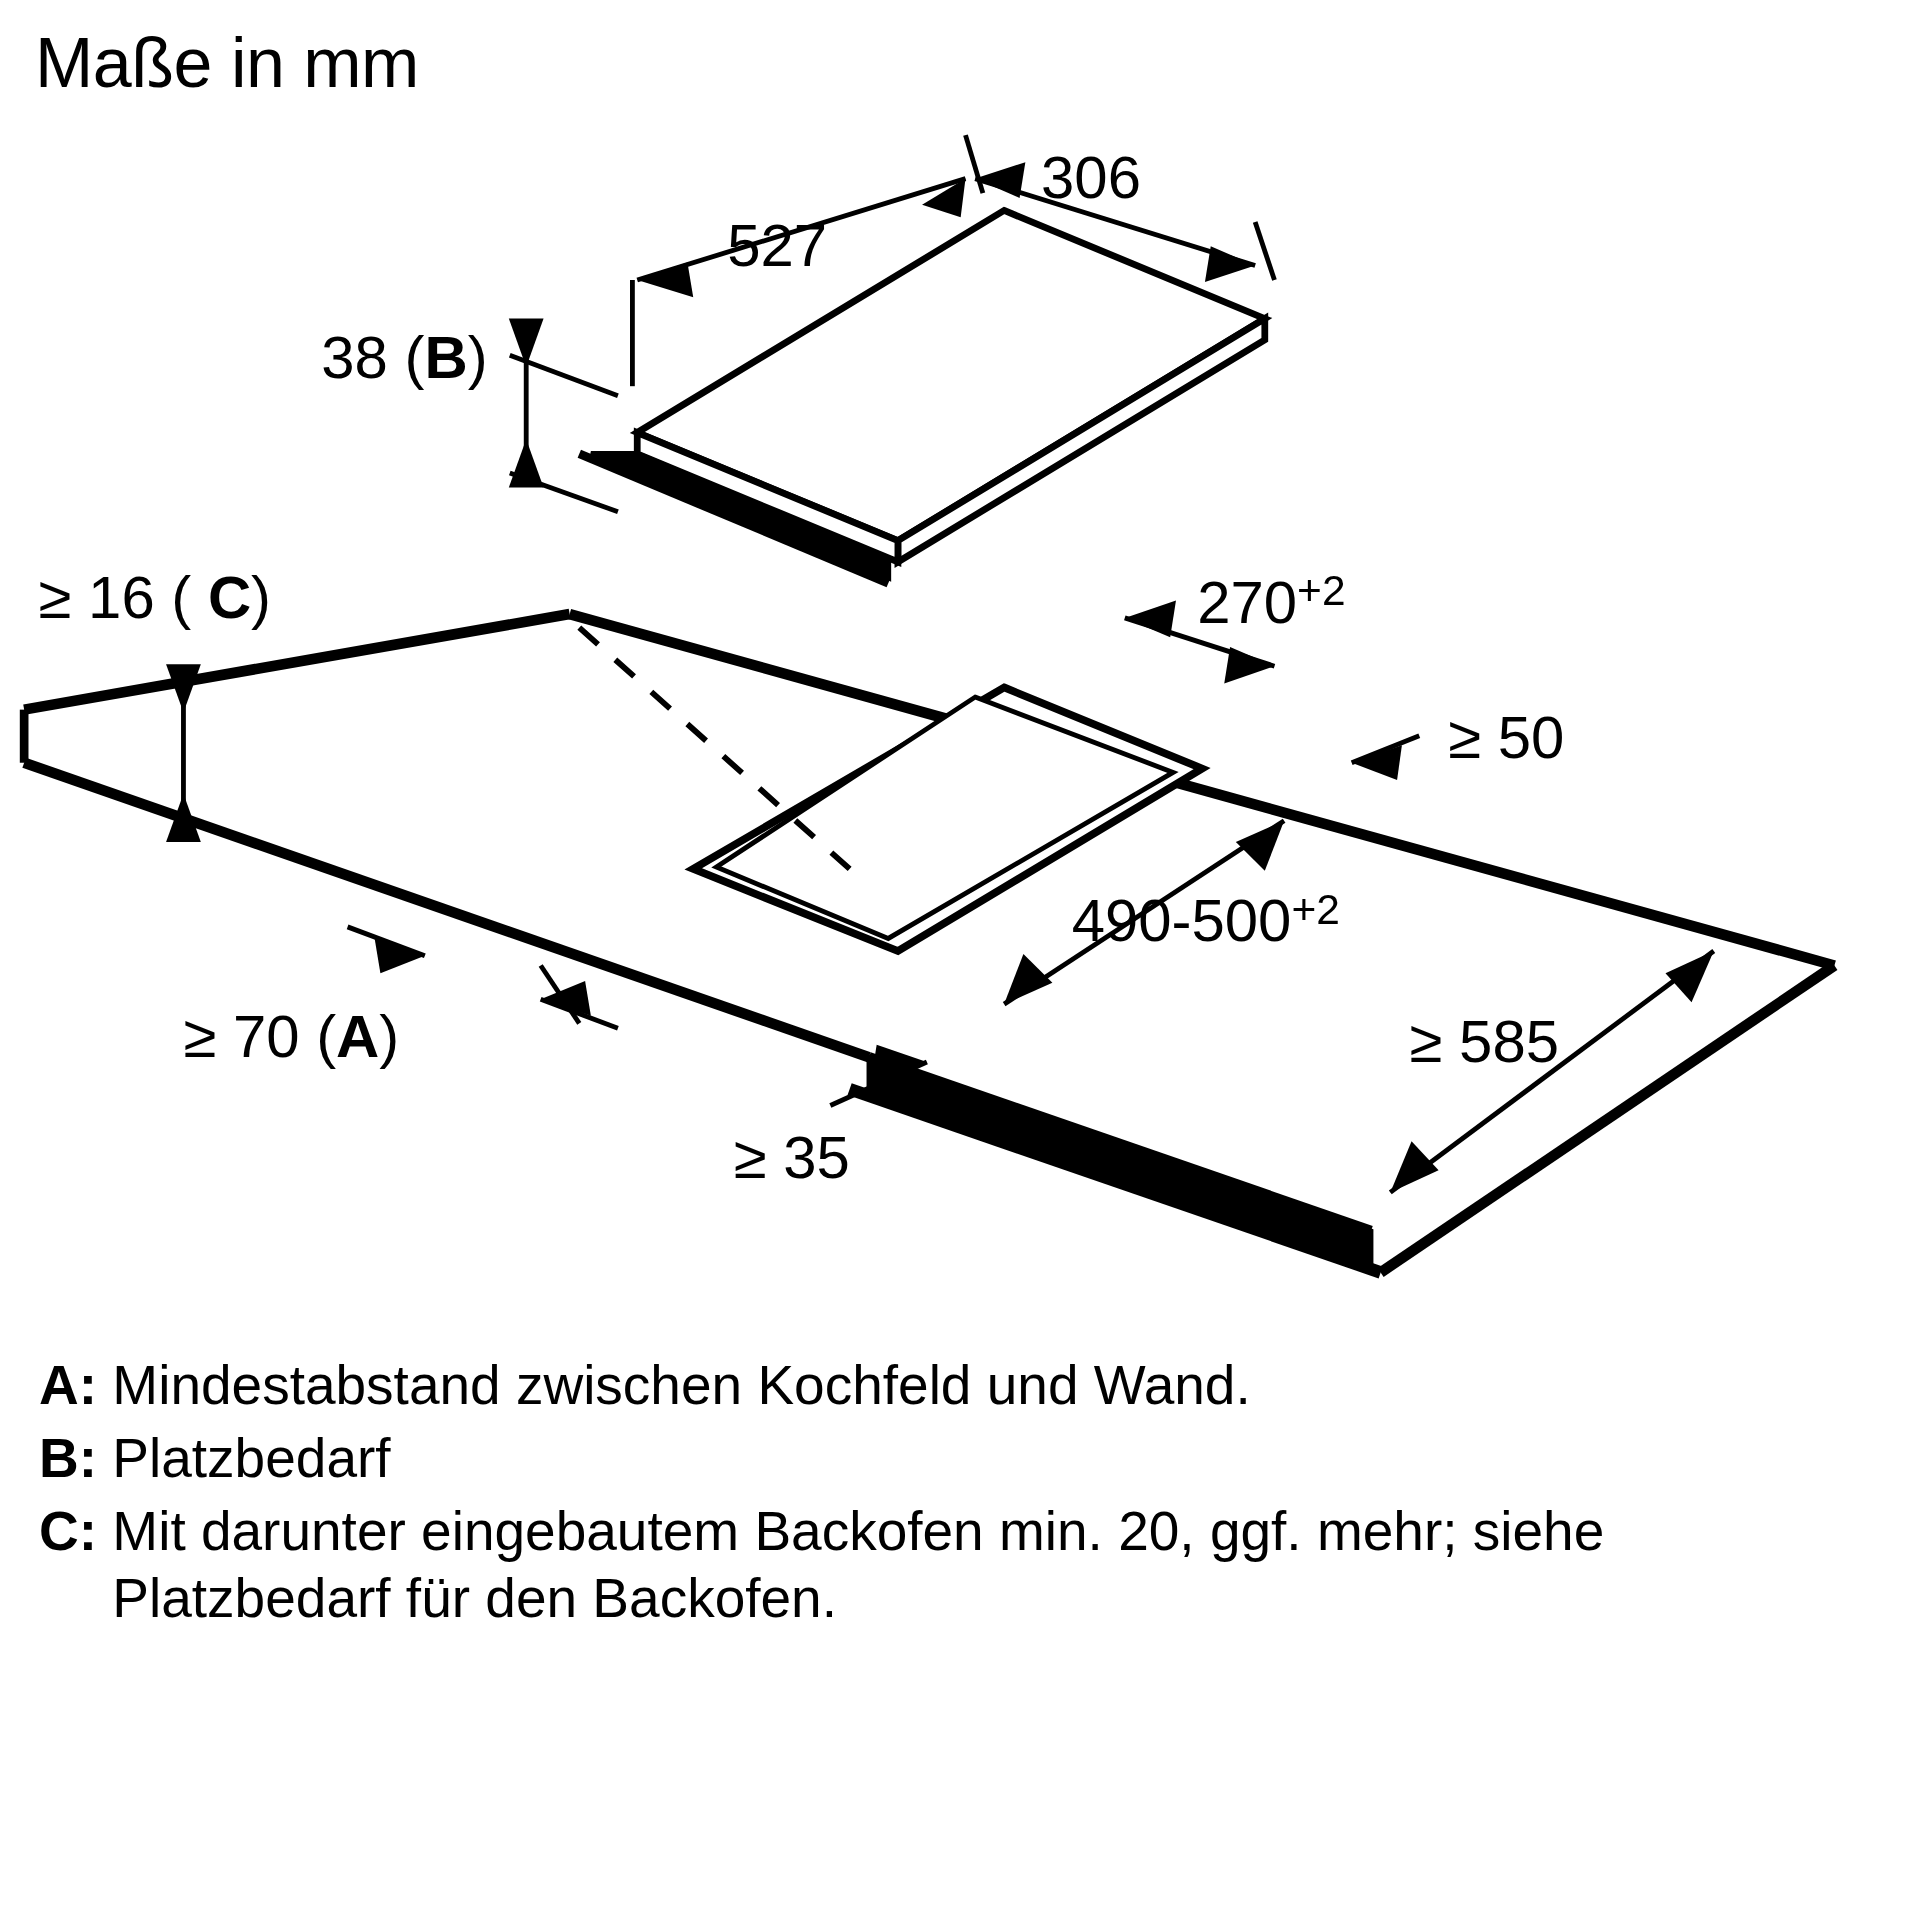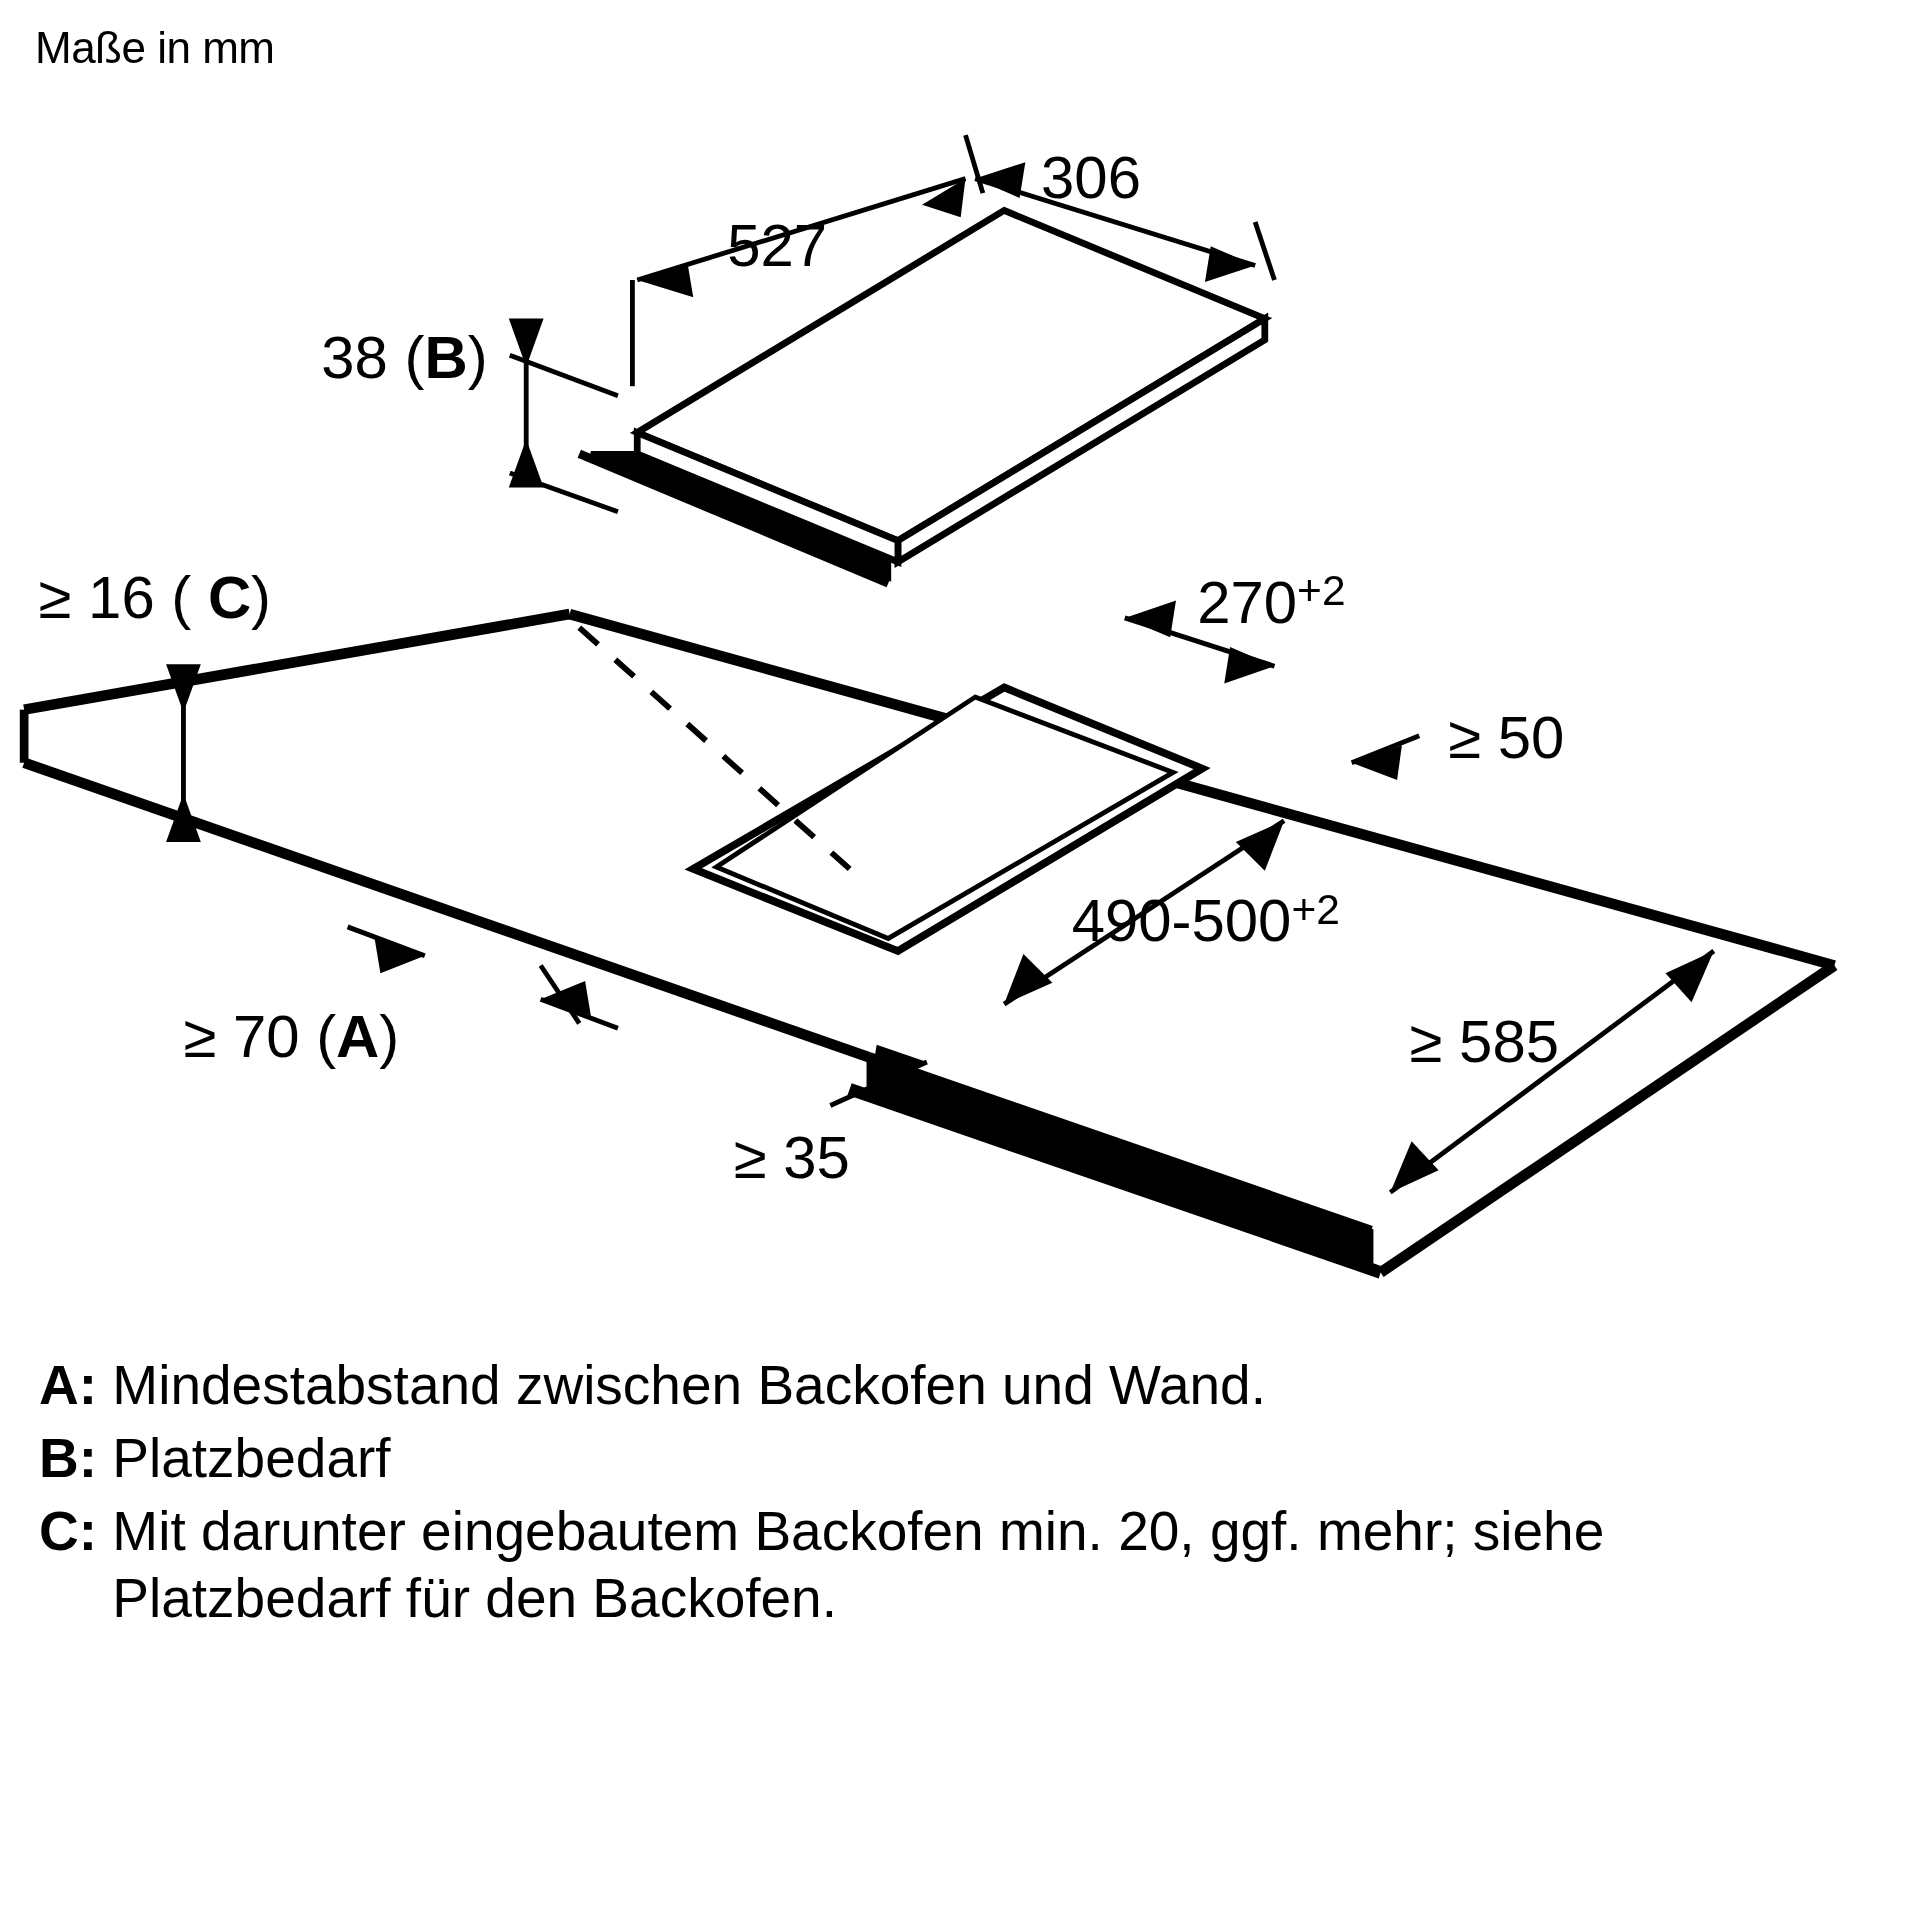--- a/index.html
+++ b/index.html
@@ -17,21 +17,21 @@
   }
   #page {
     position: relative;
     width: 1931px;
     height: 1931px;
   }
   #title {
     position: absolute;
     left: 35px;
     top: 23px;
-    font-size: 44px;
+    font-size: 70px;
     font-weight: 400;
     letter-spacing: -0.5px;
     white-space: nowrap;
   }
   #drawing {
     position: absolute;
     left: 0;
     top: 0;
     width: 1931px;
     height: 1371px;
@@ -165,21 +165,21 @@
     <polygon points="1440,1235 1490,1212 1462,1182" fill="#000000"></polygon>
     <polygon points="1775,985 1725,1008 1752,1038" fill="#000000"></polygon>
     <text class="dim" x="1460" y="1100" text-anchor="start">≥ 585</text>
 
   </svg>
 
   <div id="legend">
     <div class="legend-row">
       <span class="legend-key">A</span>
       <span class="legend-key">:&nbsp;</span>
-      <span class="legend-text">Mindestabstand zwischen Backofen und Wand.</span>
+      <span class="legend-text">Mindestabstand zwischen Kochfeld und Wand.</span>
     </div>
     <div class="legend-row">
       <span class="legend-key">B</span>
       <span class="legend-key">:&nbsp;</span>
       <span class="legend-text">Platzbedarf</span>
     </div>
     <div class="legend-row">
       <span class="legend-key">C</span>
       <span class="legend-key">:&nbsp;</span>
       <span class="legend-text">Mit darunter eingebautem Backofen min. 20, ggf. mehr; siehe Platzbedarf für den Backofen.</span>

